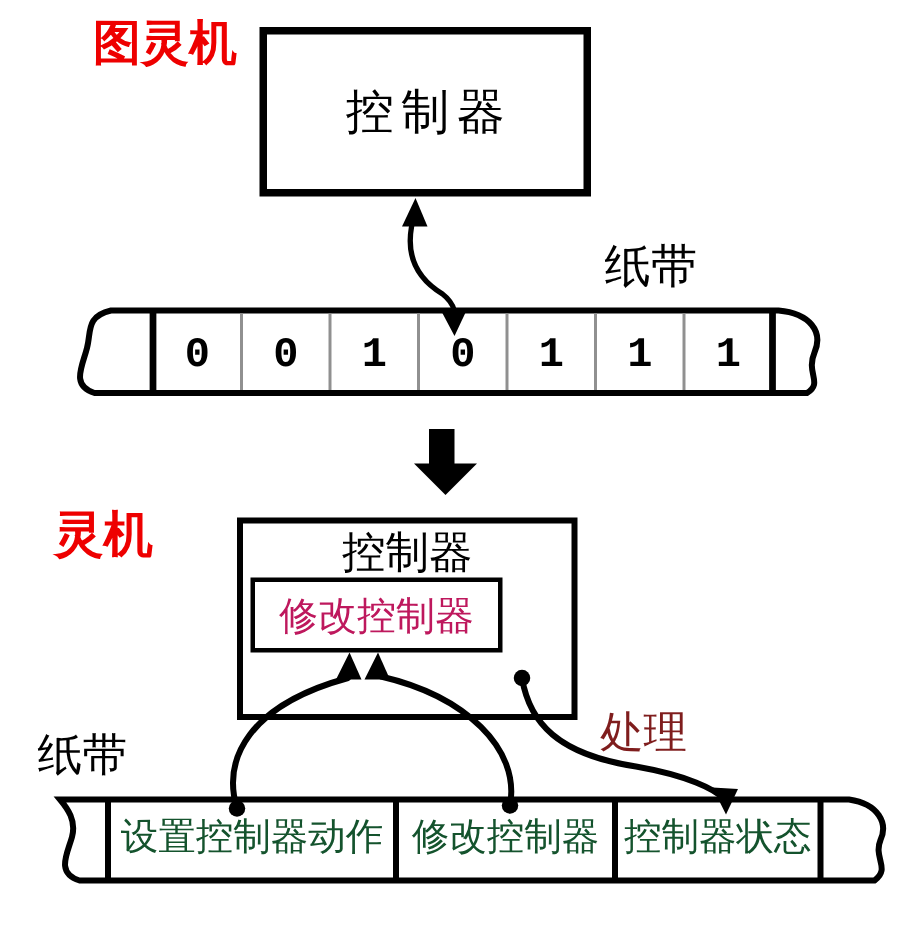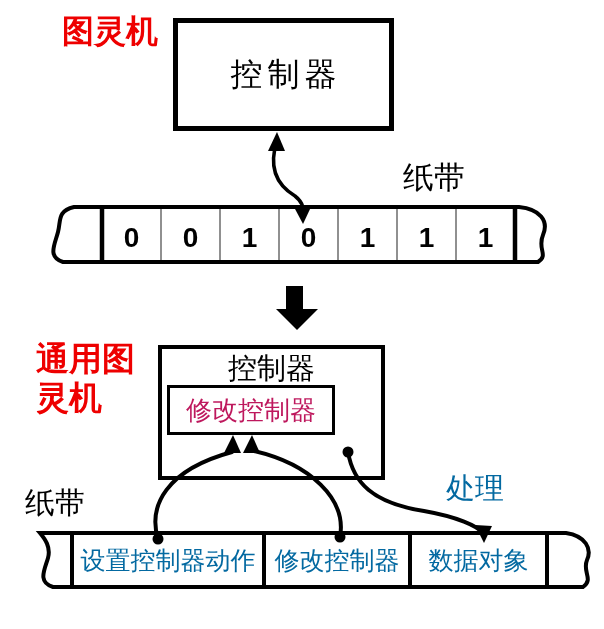--- a/index.html
+++ b/index.html
@@ -1,38 +1,38 @@
 <!DOCTYPE html>
 <html><head>
 <meta charset="utf-8">
 <style>
   html,body{margin:0;padding:0;background:#fff;}
   .canvas{
     position:relative;width:604px;height:629px;background:#ffffff;
-    font-family:Liberation Sans, sans-serif;overflow:hidden;
+    font-family:Liberation Mono, monospace;overflow:hidden;
   }
   .layer{position:absolute;left:0;top:0;width:604px;height:629px;}
   .abs{position:absolute;}
   .red-label{color:#ee0000;font-weight:bold;}
   .box{position:absolute;border:4px solid #000;background:transparent;box-sizing:border-box;}
   .center-flex{display:flex;align-items:center;justify-content:center;}
   .tm-box{left:173px;top:18px;width:221px;height:113px;border-width:5px;}
   .tm-box .lbl{font-size:32px;letter-spacing:5px;padding-left:5px;color:#000;}
   .utm-box{left:158px;top:345px;width:227px;height:135px;}
   .utm-title{position:absolute;left:158px;top:349px;width:227px;text-align:center;font-size:29px;color:#000;}
   .modify-box{left:167px;top:385px;width:168px;height:50px;border-width:3px;}
   .modify-box .lbl{font-size:26px;color:#be185d;}
   .tm-label{left:62px;top:13px;font-size:32px;line-height:36px;}
   .utm-label{left:36px;top:339px;font-size:33px;line-height:39px;}
   .tape-label-top{left:403px;top:157px;font-size:31px;color:#000;}
   .tape-label-bottom{left:25px;top:483px;font-size:30px;color:#000;}
-  .process-label{left:400px;top:469px;font-size:29px;color:#0369a1;margin-left:46px;}
+  .process-label{left:400px;top:469px;font-size:29px;color:#7f1d1d;}
   .digit-cell{top:215px;width:59px;height:46px;line-height:46px;text-align:center;
     font-size:28px;font-weight:bold;color:#000;}
-  .word-cell{top:533px;height:54px;line-height:54px;text-align:center;font-size:25px;color:#0369a1;
+  .word-cell{top:533px;height:54px;line-height:54px;text-align:center;font-size:25px;color:#14532d;
     white-space:nowrap;overflow:hidden;}
   svg{display:block;}
 </style>
 </head>
 <body>
 
 <div class="canvas">
 
   <svg class="layer" width="604" height="629" viewBox="0 0 604 629">
 
@@ -85,32 +85,31 @@
 
   <div class="abs digit-cell" style="left:102px;">0</div>
   <div class="abs digit-cell" style="left:161px;">0</div>
   <div class="abs digit-cell" style="left:220px;">1</div>
   <div class="abs digit-cell" style="left:279px;">0</div>
   <div class="abs digit-cell" style="left:338px;">1</div>
   <div class="abs digit-cell" style="left:397px;">1</div>
   <div class="abs digit-cell" style="left:456px;">1</div>
 
   <div class="abs red-label utm-label">
-    <div>通用图</div>
     <div>灵机</div>
   </div>
 
   <div class="box utm-box"></div>
   <div class="abs utm-title">控制器</div>
 
   <div class="box modify-box center-flex">
     <span class="lbl">修改控制器</span>
   </div>
 
   <div class="abs process-label">处理</div>
 
   <div class="abs tape-label-bottom">纸带</div>
 
   <div class="abs word-cell" style="left:72px;width:192px;">设置控制器动作</div>
   <div class="abs word-cell" style="left:264px;width:146px;">修改控制器</div>
-  <div class="abs word-cell" style="left:410px;width:137px;">数据对象</div>
+  <div class="abs word-cell" style="left:410px;width:137px;">控制器状态</div>
 
 </div>
 
 </body></html>

